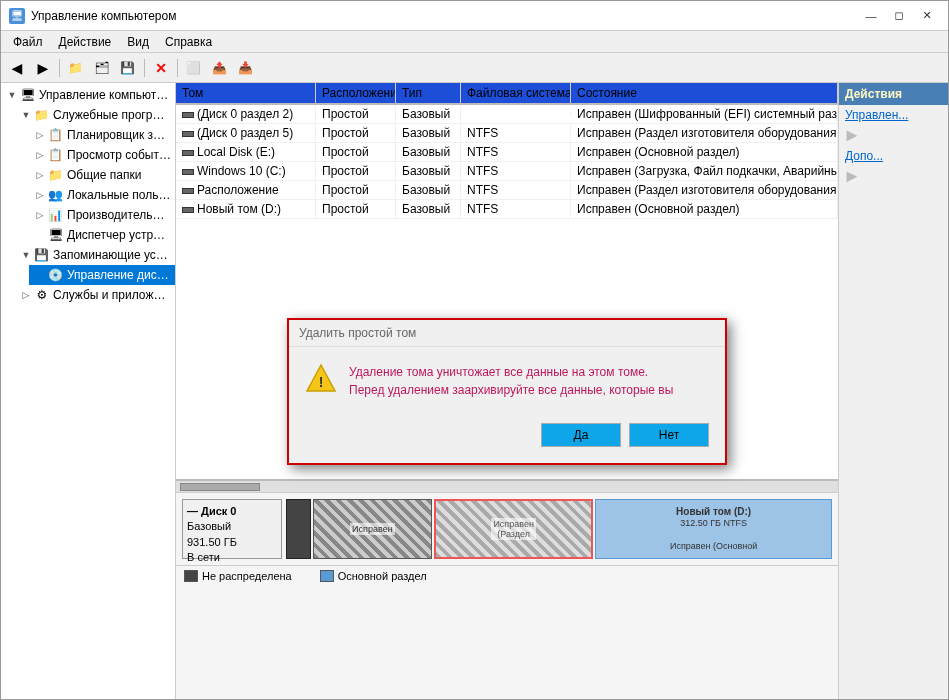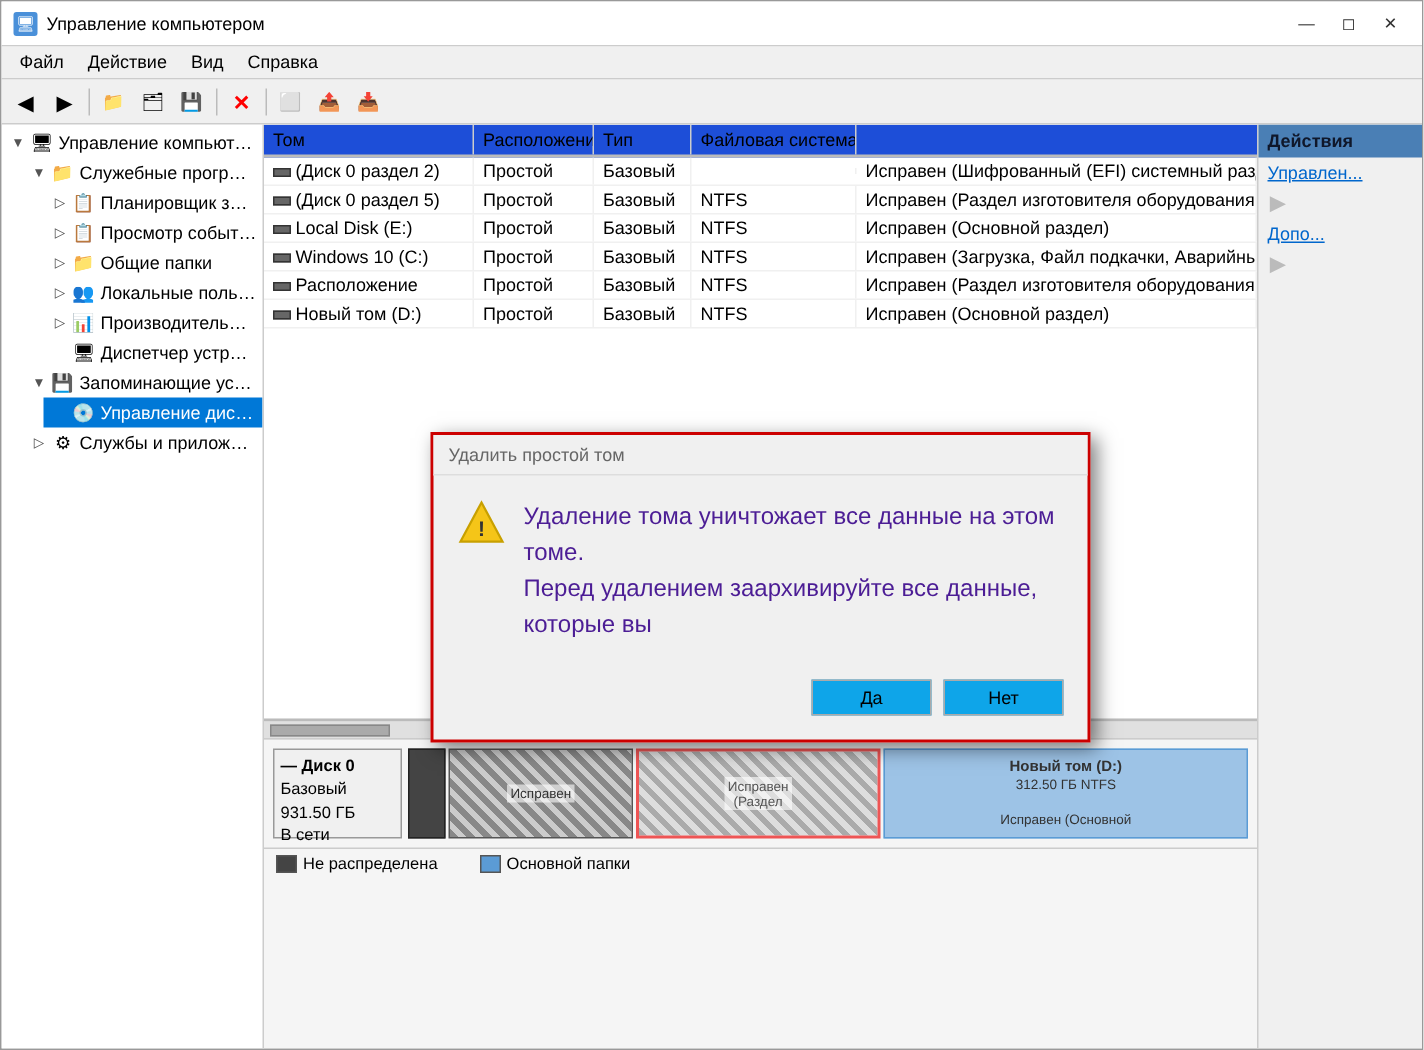--- a/index.html
+++ b/index.html
@@ -74,21 +74,21 @@
     }
 
     
     .menu-bar {
       background: #f0f0f0;
       border-bottom: 1px solid #ccc;
       padding: 2px 4px;
       display: flex;
       gap: 0;
       height: 22px;
-      align-items: flex-end;
+      align-items: center;
     }
 
     .menu-item {
       padding: 2px 8px;
       cursor: pointer;
       font-size: 12px;
       color: #000;
     }
 
     
@@ -255,21 +255,21 @@
 
     .disk-row {
       display: flex;
       align-items: stretch;
       margin: 6px 6px;
       height: 60px;
       gap: 4px;
     }
 
     .disk-label-box {
-      width: 86px;
+      width: 100px;
       background: #f0f0f0;
       border: 1px solid #999;
       padding: 4px;
       font-size: 11px;
       line-height: 1.4;
       flex-shrink: 0;
     }
 
     .disk-partition {
       flex: 1;
@@ -316,21 +316,21 @@
       width: 110px;
       background: #f0f0f0;
       border-left: 1px solid #ccc;
       display: flex;
       flex-direction: column;
       font-size: 12px;
     }
 
     .actions-title {
       background: #4a7fb5;
-      color: #0f172a;
+      color: #fef9c3;
       padding: 4px 6px;
       font-weight: bold;
       font-size: 12px;
     }
 
     .action-item {
       padding: 3px 6px;
       cursor: pointer;
       color: #0066cc;
       text-decoration: underline;
@@ -378,22 +378,22 @@
     .warning-icon {
       width: 32px;
       height: 32px;
       flex-shrink: 0;
       display: flex;
       align-items: center;
       justify-content: center;
     }
 
     .dialog-message {
-      font-size: 16px;
-      color: #4c1d95;
+      font-size: 12px;
+      color: #be185d;
       line-height: 1.5;
     }
 
     .dialog-buttons {
       display: flex;
       justify-content: flex-end;
       gap: 8px;
       padding: 8px 16px 16px;
     }
 
@@ -523,20 +523,21 @@
 
     <div class="main-content">
 
       <div class="content-panel">
 
         <div class="table-header">
           <div class="th-cell col-tom">Том</div>
           <div class="th-cell col-rasp">Расположение</div>
           <div class="th-cell col-tip">Тип</div>
           <div class="th-cell col-fs">Файловая система</div>
+          <div class="th-cell col-stat">Состояние</div>
         </div>
 
         <div class="table-body">
 
           <div class="table-row">
             <div class="td-cell col-tom"><span style="display:inline-block;width:12px;height:6px;background:#666;border:1px solid #333;margin-right:3px;vertical-align:middle;"></span><span>(Диск 0 раздел 2)</span></div>
             <div class="td-cell col-rasp">Простой</div>
             <div class="td-cell col-tip">Базовый</div>
             <div class="td-cell col-fs"></div>
             <div class="td-cell col-stat">Исправен (Шифрованный (EFI) системный раздел)</div>
@@ -621,21 +622,21 @@
             </div>
           </div>
 
           <div class="disk-legend">
             <div class="legend-item">
               <div class="legend-box" style="background:#444;"></div>
               <span>Не распределена</span>
             </div>
             <div class="legend-item">
               <div class="legend-box" style="background:#5b9bd5;"></div>
-              <span>Основной папки</span>
+              <span>Основной раздел</span>
             </div>
           </div>
         </div>
       </div>
 
       <div class="dialog-overlay">
         <div class="dialog">
           <div class="dialog-title-bar">
             <span>Удалить простой том</span>
           </div>

